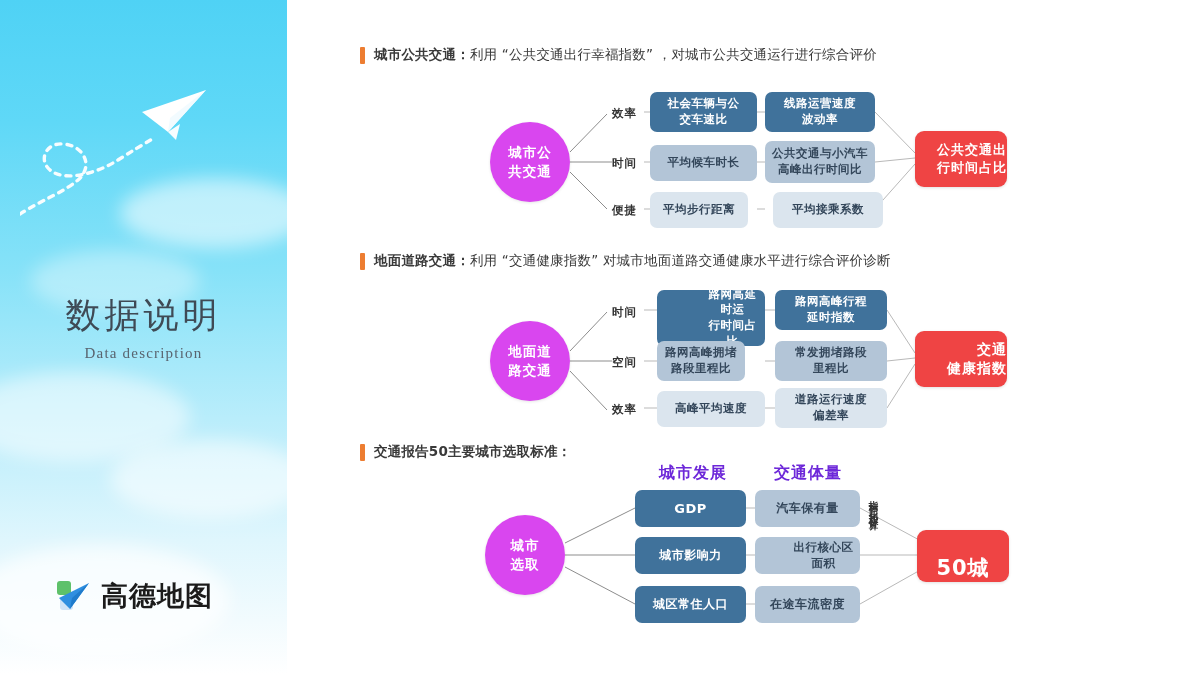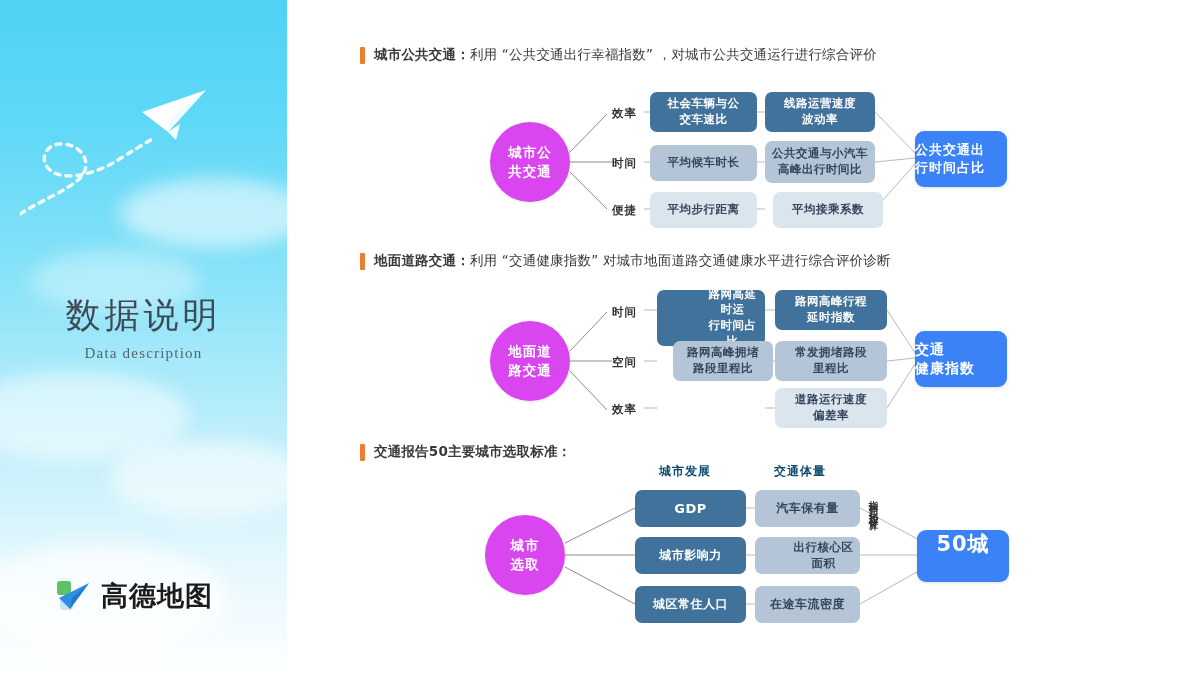--- a/index.html
+++ b/index.html
@@ -64,37 +64,37 @@
     box-shadow:0 1px 3px rgba(0,0,0,.10);
   }
   .hub span{display:block;}
 
   .cat{
     position:absolute;font-size:11.5px;color:#333;font-weight:700;letter-spacing:1px;
     white-space:nowrap;font-family:"DejaVu Sans","Liberation Sans",sans-serif;
   }
 
   .colhead{
-    position:absolute;font-size:12px;color:#0c4a6e;font-weight:700;letter-spacing:1px;
+    position:absolute;font-size:16px;color:#6d28d9;font-weight:700;letter-spacing:1px;
     white-space:nowrap;font-family:"DejaVu Sans","Liberation Sans",sans-serif;
   }
 
   .node{
     position:absolute;border-radius:7px;display:flex;align-items:center;justify-content:center;
     text-align:center;line-height:1.35;letter-spacing:.5px;font-weight:700;
     font-family:"DejaVu Sans","Liberation Sans",sans-serif;
     font-size:11.5px;padding:0 5px;box-sizing:border-box;
   }
   .n-dark{background:#40729b;color:#ffffff;}
   .n-mid{background:#b3c5d7;color:#33465a;}
   .n-light{background:#dbe5ee;color:#33465a;}
 
   .result{
-    position:absolute;border-radius:9px;background:#3b82f6;color:#fff;
-    display:flex;align-items:flex-start;justify-content:center;text-align:center;
+    position:absolute;border-radius:9px;background:#ef4444;color:#fff;
+    display:flex;align-items:flex-end;justify-content:center;text-align:center;
     font-weight:700;line-height:1.35;letter-spacing:1px;
     font-family:"DejaVu Sans","Liberation Sans",sans-serif;
     box-shadow:0 1px 3px rgba(0,0,0,.12);
   }
 
   .vtext{
     position:absolute;writing-mode:vertical-rl;text-orientation:upright;
     font-size:9.5px;color:#333;font-weight:700;letter-spacing:2.5px;line-height:1;
     font-family:"DejaVu Sans","Liberation Sans",sans-serif;
   }
@@ -180,21 +180,21 @@
         <span>共交通</span>
       </div>
 
       <div class="cat" style="left:325px;top:106px;">效率</div>
       <div class="cat" style="left:325px;top:156px;">时间</div>
       <div class="cat" style="left:325px;top:203px;">便捷</div>
 
       <div class="node n-dark" style="left:363px;top:92px;width:107px;height:40px;white-space:pre-line;">社会车辆与公
 交车速比</div>
       <div class="node n-mid" style="left:363px;top:145px;width:107px;height:36px;white-space:pre-line;">平均候车时长</div>
-      <div class="node n-light" style="left:363px;top:192px;width:107px;height:36px;white-space:pre-line;">平均步行距离</div>
+      <div class="node n-light" style="left:363px;top:192px;width:98px;height:36px;white-space:pre-line;">平均步行距离</div>
 
       <div class="node n-dark" style="left:478px;top:92px;width:110px;height:40px;white-space:pre-line;">线路运营速度
 波动率</div>
       <div class="node n-mid" style="left:478px;top:141px;width:110px;height:42px;white-space:pre-line;">公共交通与小汽车
 高峰出行时间比</div>
       <div class="node n-light" style="left:478px;top:192px;width:110px;height:36px;white-space:pre-line;margin-left:8px;">平均接乘系数</div>
 
       <div class="result" style="left:628px;top:131px;width:92px;height:56px;font-size:13px;flex-direction:column;">
         <span>公共交通出</span>
         <span>行时间占比</span>
@@ -230,22 +230,23 @@
         <span>地面道</span>
         <span>路交通</span>
       </div>
 
       <div class="cat" style="left:325px;top:57px;">时间</div>
       <div class="cat" style="left:325px;top:107px;">空间</div>
       <div class="cat" style="left:325px;top:154px;">效率</div>
 
       <div class="node n-dark" style="left:370px;top:42px;width:108px;height:56px;white-space:pre-line;padding-left:48px;">路网高延时运
 行时间占比</div>
-      <div class="node n-mid" style="left:370px;top:93px;width:100px;height:40px;white-space:pre-line;margin-left:16px;">路网高峰拥堵
+      <div class="node n-mid" style="left:370px;top:93px;width:88px;height:40px;white-space:pre-line;">路网高峰拥堵
 路段里程比</div>
+      <div class="node n-light" style="left:370px;top:143px;width:108px;height:36px;white-space:pre-line;">高峰平均速度</div>
 
       <div class="node n-dark" style="left:488px;top:42px;width:112px;height:40px;white-space:pre-line;">路网高峰行程
 延时指数</div>
       <div class="node n-mid" style="left:488px;top:93px;width:112px;height:40px;white-space:pre-line;">常发拥堵路段
 里程比</div>
       <div class="node n-light" style="left:488px;top:140px;width:112px;height:40px;white-space:pre-line;">道路运行速度
 偏差率</div>
 
       <div class="result" style="left:628px;top:83px;width:92px;height:56px;font-size:14px;flex-direction:column;">
         <span>交通</span>

